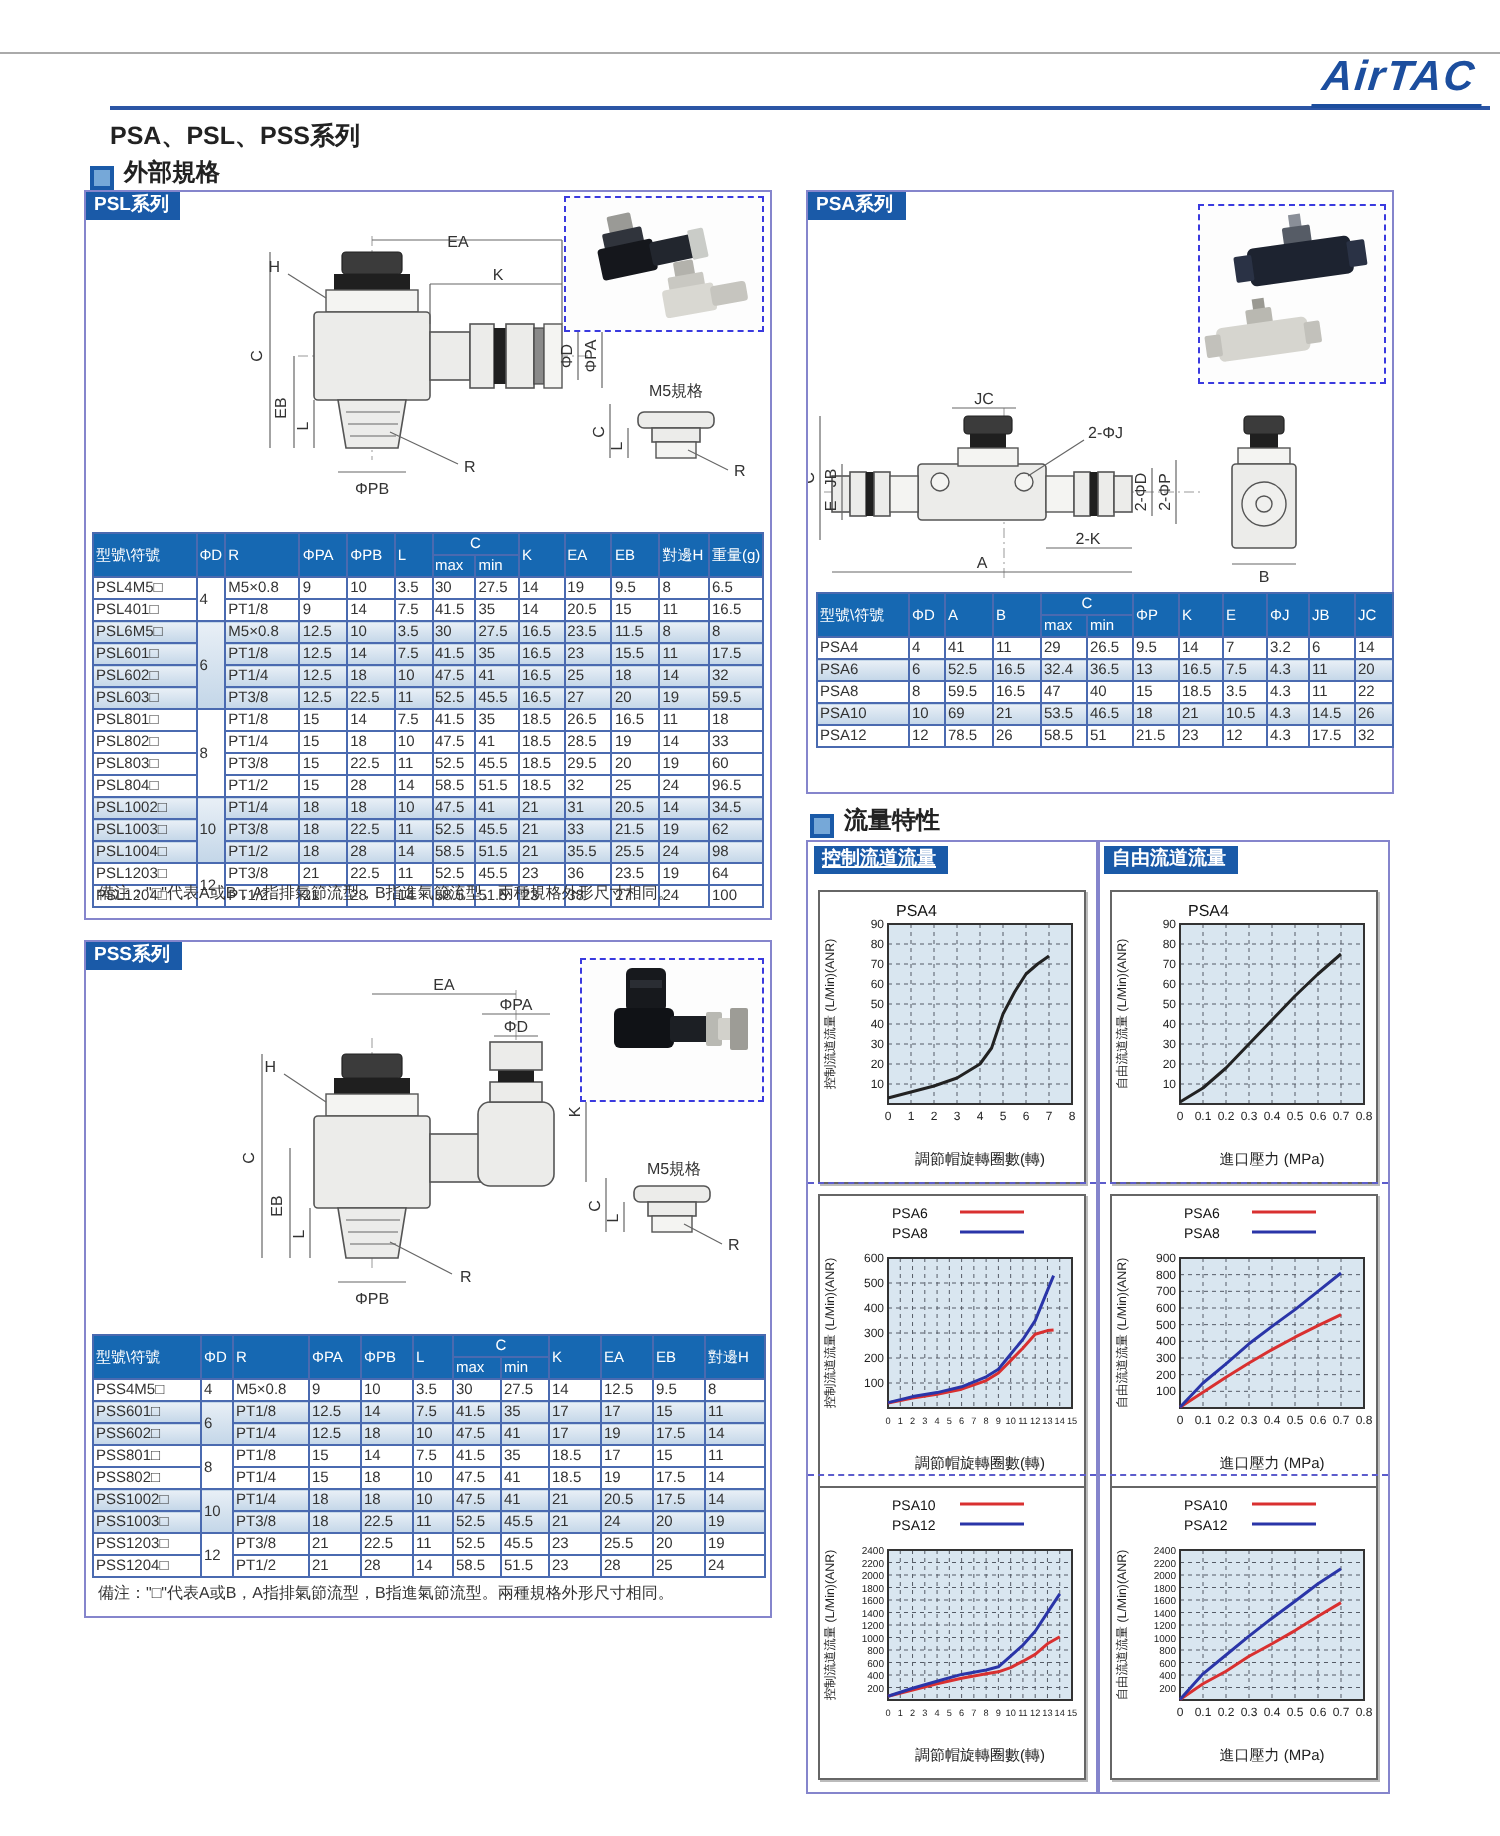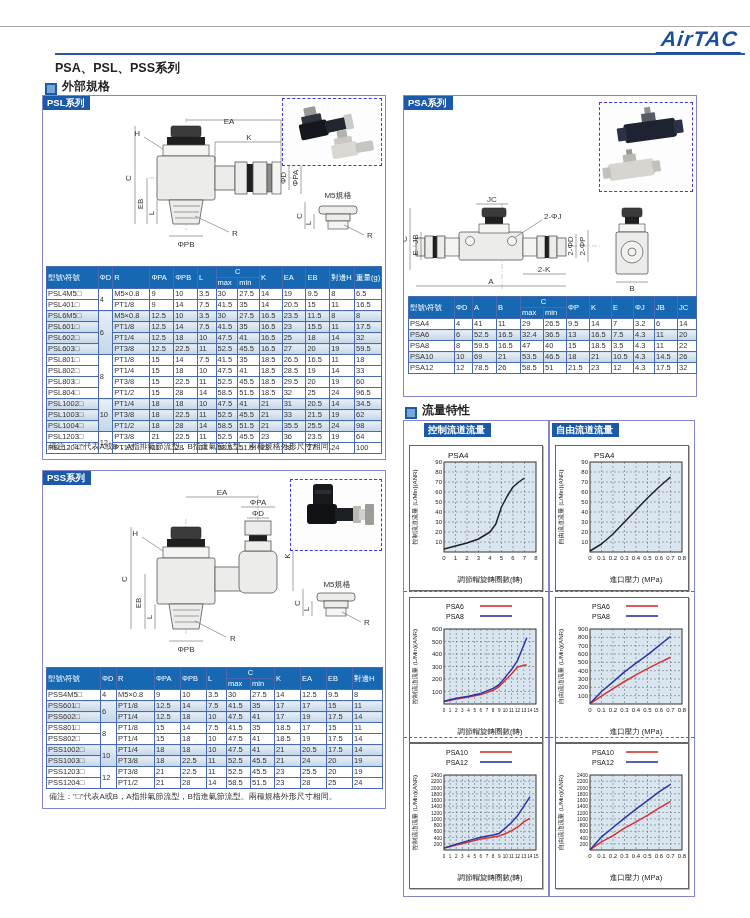--- a/index.html
+++ b/index.html
@@ -790,21 +790,21 @@
       </table>
     </div>
 
     <div class="sec-h" style="left:2px;top:307px;">
       <span class="sec-sq"></span>
       <span>流量特性</span>
     </div>
 
     <div class="flow-wrap">
       <div class="flow-col">
-        <div class="chip" style="left:20px;top:2px;">控制流道流量</div>
+        <div class="chip" style="left:3px;top:2px;text-decoration:underline;">控制流道流量</div>
         <div class="flow-cell c1">
             <div class="chart-holder">
               <div class="chart-box"><svg width="132" height="140" viewBox="0 0 132 140">
                   <rect x="34" y="16" width="92" height="90" fill="#d9e6f0"></rect>
                   <line x1="45.5" y1="16" x2="45.5" y2="106" stroke="#555b66" stroke-width="0.5" stroke-dasharray="2,2"></line>
                   <line x1="57" y1="16" x2="57" y2="106" stroke="#555b66" stroke-width="0.5" stroke-dasharray="2,2"></line>
                   <line x1="68.5" y1="16" x2="68.5" y2="106" stroke="#555b66" stroke-width="0.5" stroke-dasharray="2,2"></line>
                   <line x1="80" y1="16" x2="80" y2="106" stroke="#555b66" stroke-width="0.5" stroke-dasharray="2,2"></line>
                   <line x1="91.5" y1="16" x2="91.5" y2="106" stroke="#555b66" stroke-width="0.5" stroke-dasharray="2,2"></line>
                   <line x1="103" y1="16" x2="103" y2="106" stroke="#555b66" stroke-width="0.5" stroke-dasharray="2,2"></line>

